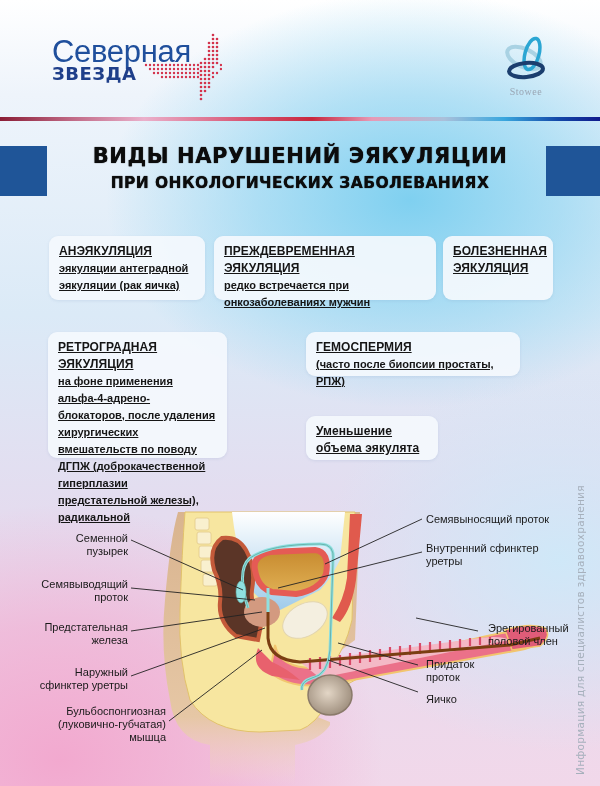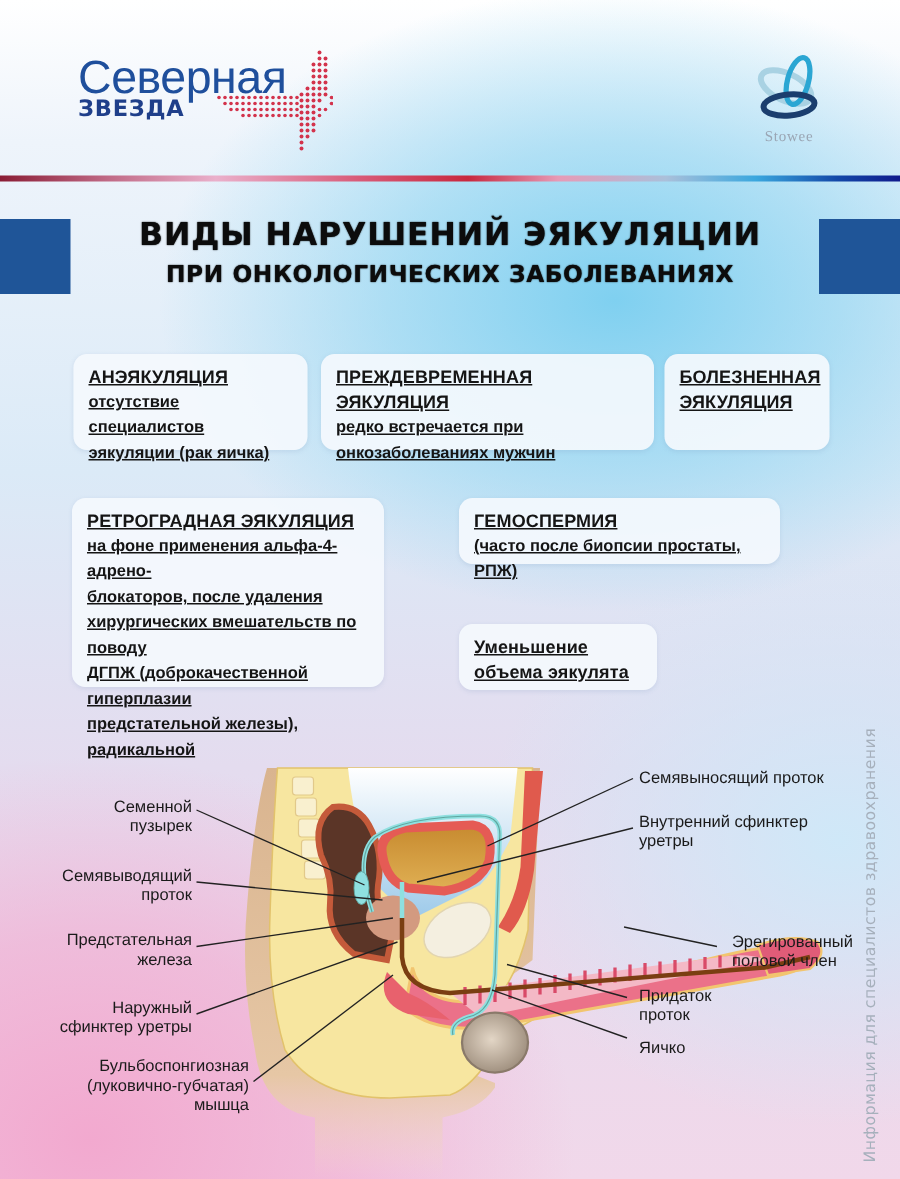--- a/index.html
+++ b/index.html
@@ -10,21 +10,21 @@
     background:
       radial-gradient(ellipse 380px 260px at 410px 200px, #7fd0f0 0%, rgba(127,208,240,0.55) 40%, rgba(127,208,240,0) 80%),
       radial-gradient(ellipse 380px 300px at 60px 760px, #f2a9cf 0%, rgba(242,169,207,0.6) 45%, rgba(242,169,207,0) 85%),
       radial-gradient(ellipse 300px 240px at 560px 560px, #cfe8f8 0%, rgba(207,232,248,0) 80%),
       linear-gradient(180deg, #ffffff 0%, #eef4fb 12%, #dbeaf7 40%, #e4dcef 65%, #f1d8ea 100%);
   }
 
   
   .logo-left { position: absolute; left: 52px; top: 32px; width: 170px; height: 70px; }
   .logo-left .l1 { position:absolute; left:0; top:2px; font-size:31px; color:#1f4f9c; letter-spacing:-0.3px; }
-  .logo-left .l2 { position:absolute; left:0; top:31px; font-size:15px; font-weight:bold; color:#1f3f8a; letter-spacing:0.5px; font-family:"DejaVu Sans", sans-serif; }
+  .logo-left .l2 { position:absolute; left:0; top:31px; font-size:18px; font-weight:bold; color:#1f3f8a; letter-spacing:0.5px; font-family:"DejaVu Sans", sans-serif; }
   .logo-left svg { position:absolute; left:90px; top:0; }
 
   .logo-right { position:absolute; left:498px; top:36px; width:56px; height:60px; }
   .logo-right .word { position:absolute; left:0; top:50px; width:56px; text-align:center; font-size:10px; color:#9aa6b4; font-family:"Liberation Serif", serif; letter-spacing:0.5px; }
 
   .divider { position:absolute; left:0; top:117px; width:600px; height:4px;
     background: linear-gradient(90deg, #8a1d35 0%, #c06a86 12%, #eab0cb 24%, #d85a77 40%, #c8283e 52%, #e79ab6 62%, #aac0da 74%, #3aa7de 84%, #1348a8 93%, #101a8c 100%); }
 
   
   .side-block { position:absolute; top:146px; width:47px; height:50px; background:#1f5598; }
@@ -39,21 +39,21 @@
   .card { position:absolute; background:rgba(244,248,253,0.92); border-radius:9px;
     box-shadow:0 1px 3px rgba(120,150,190,0.18); padding:7px 10px 6px 10px; color:#151515;
     font-family:"Liberation Sans", sans-serif; font-size:11.2px; line-height:17px;text-decoration:underline; }
   .card .h { font-weight:bold; font-size:12px; letter-spacing:0.1px; }
   .card .b { font-weight:bold; font-size:11px; }
   .card .b span { display:block; }
 
   .c1 { left:49px; top:236px; width:156px; height:64px; }
   .c2 { left:214px; top:236px; width:222px; height:64px; }
   .c3 { left:443px; top:236px; width:110px; height:64px; }
-  .c4 { left:48px; top:332px; width:208px; height:126px; }
+  .c4 { left:48px; top:332px; width:179px; height:126px; }
   .c5 { left:306px; top:332px; width:214px; height:44px; }
   .c6 { left:306px; top:416px; width:132px; height:44px; }
   .c6 .h { font-size:12px; line-height:17px; }
 
   
   .diagram { position:absolute; left:0; top:500px; width:600px; height:286px; }
   .label { position:absolute; font-size:11px; line-height:13px; color:#1a1a1a; font-family:"Liberation Sans", sans-serif; }
   .label.r { text-align:right; }
   .label span { display:block; }
 
@@ -191,21 +191,21 @@
 <div class="divider"></div>
 
 <div class="side-block left"></div>
 <div class="side-block right"></div>
 <div class="title t1">ВИДЫ НАРУШЕНИЙ ЭЯКУЛЯЦИИ</div>
 <div class="title t2">ПРИ ОНКОЛОГИЧЕСКИХ ЗАБОЛЕВАНИЯХ</div>
 
 <div class="card c1">
   <div class="h">АНЭЯКУЛЯЦИЯ</div>
   <div class="b">
-    <span>отсутствие специалистов</span>
+    <span>эякуляции антеградной</span>
     <span>эякуляции (рак яичка)</span>
   </div>
 </div>
 
 <div class="card c2">
   <div class="h">ПРЕЖДЕВРЕМЕННАЯ ЭЯКУЛЯЦИЯ</div>
   <div class="b">
     <span>редко встречается при</span>
     <span>онкозаболеваниях мужчин</span>
   </div>

